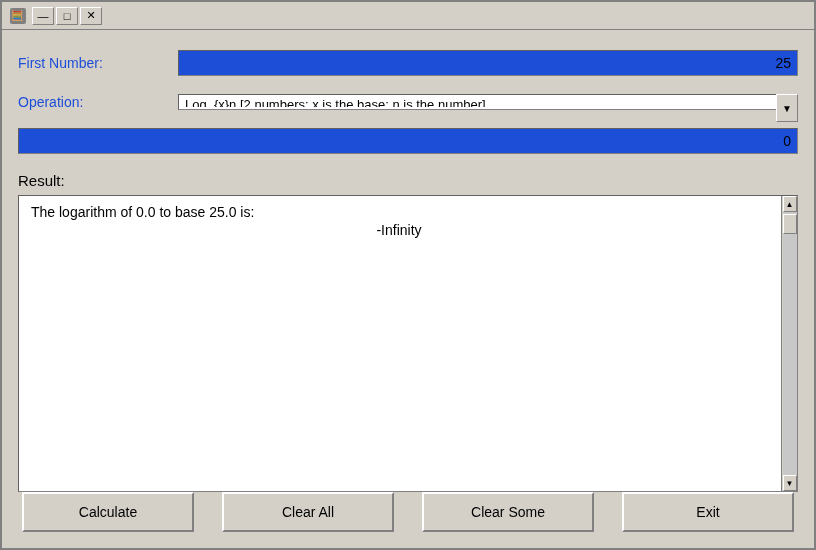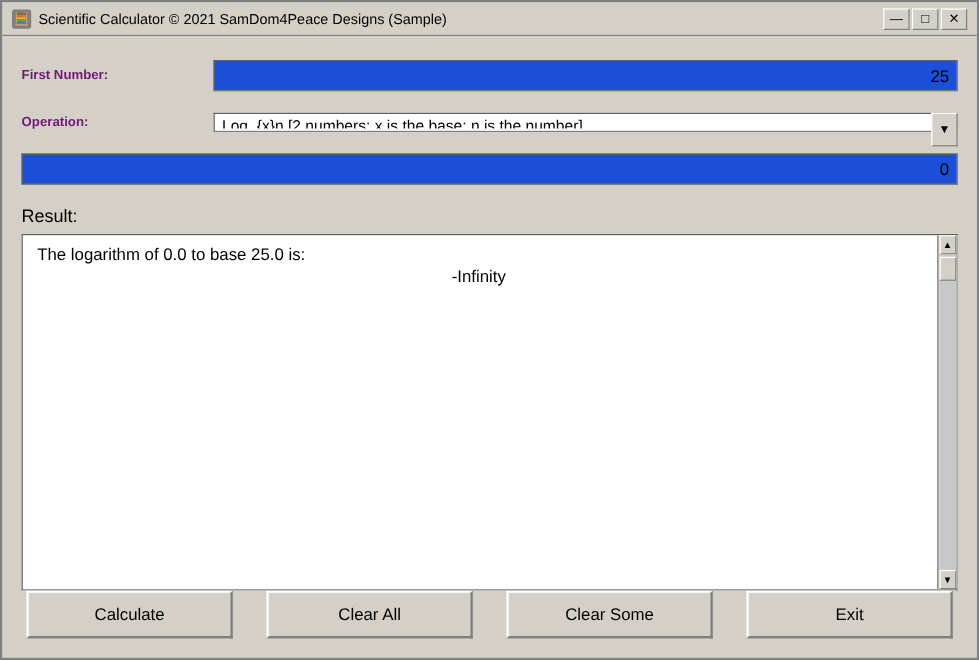--- a/index.html
+++ b/index.html
@@ -85,23 +85,23 @@
     }
 
     .form-row {
       display: flex;
       align-items: center;
       margin-bottom: 18px;
     }
 
     .form-label {
       width: 160px;
-      font-size: 11px;
-      color: #701a75;
-      font-weight: bold;
+      font-size: 14px;
+      color: #1d4ed8;
+      font-weight: normal;
     }
 
     .form-input {
       flex: 1;
       height: 26px;
       background: #1d4ed8;
       border: 1px solid #808080;
       border-top-color: #606060;
       border-left-color: #606060;
       padding: 2px 6px;
@@ -247,21 +247,20 @@
       color: #000;
       min-width: 80px;
     }
   </style>
 </head>
 <body>
 
 <div class="window">
   <div class="title-bar">
     <div class="title-bar-icon">🧮</div>
-    <span class="title-bar-text">Scientific Calculator © 2021 SamDom4Peace Designs (Sample)</span>
     <div class="title-bar-buttons">
       <button class="title-bar-btn">—</button>
       <button class="title-bar-btn">□</button>
       <button class="title-bar-btn">✕</button>
     </div>
   </div>
 
   <div class="window-content">
 
     <div class="form-row">

